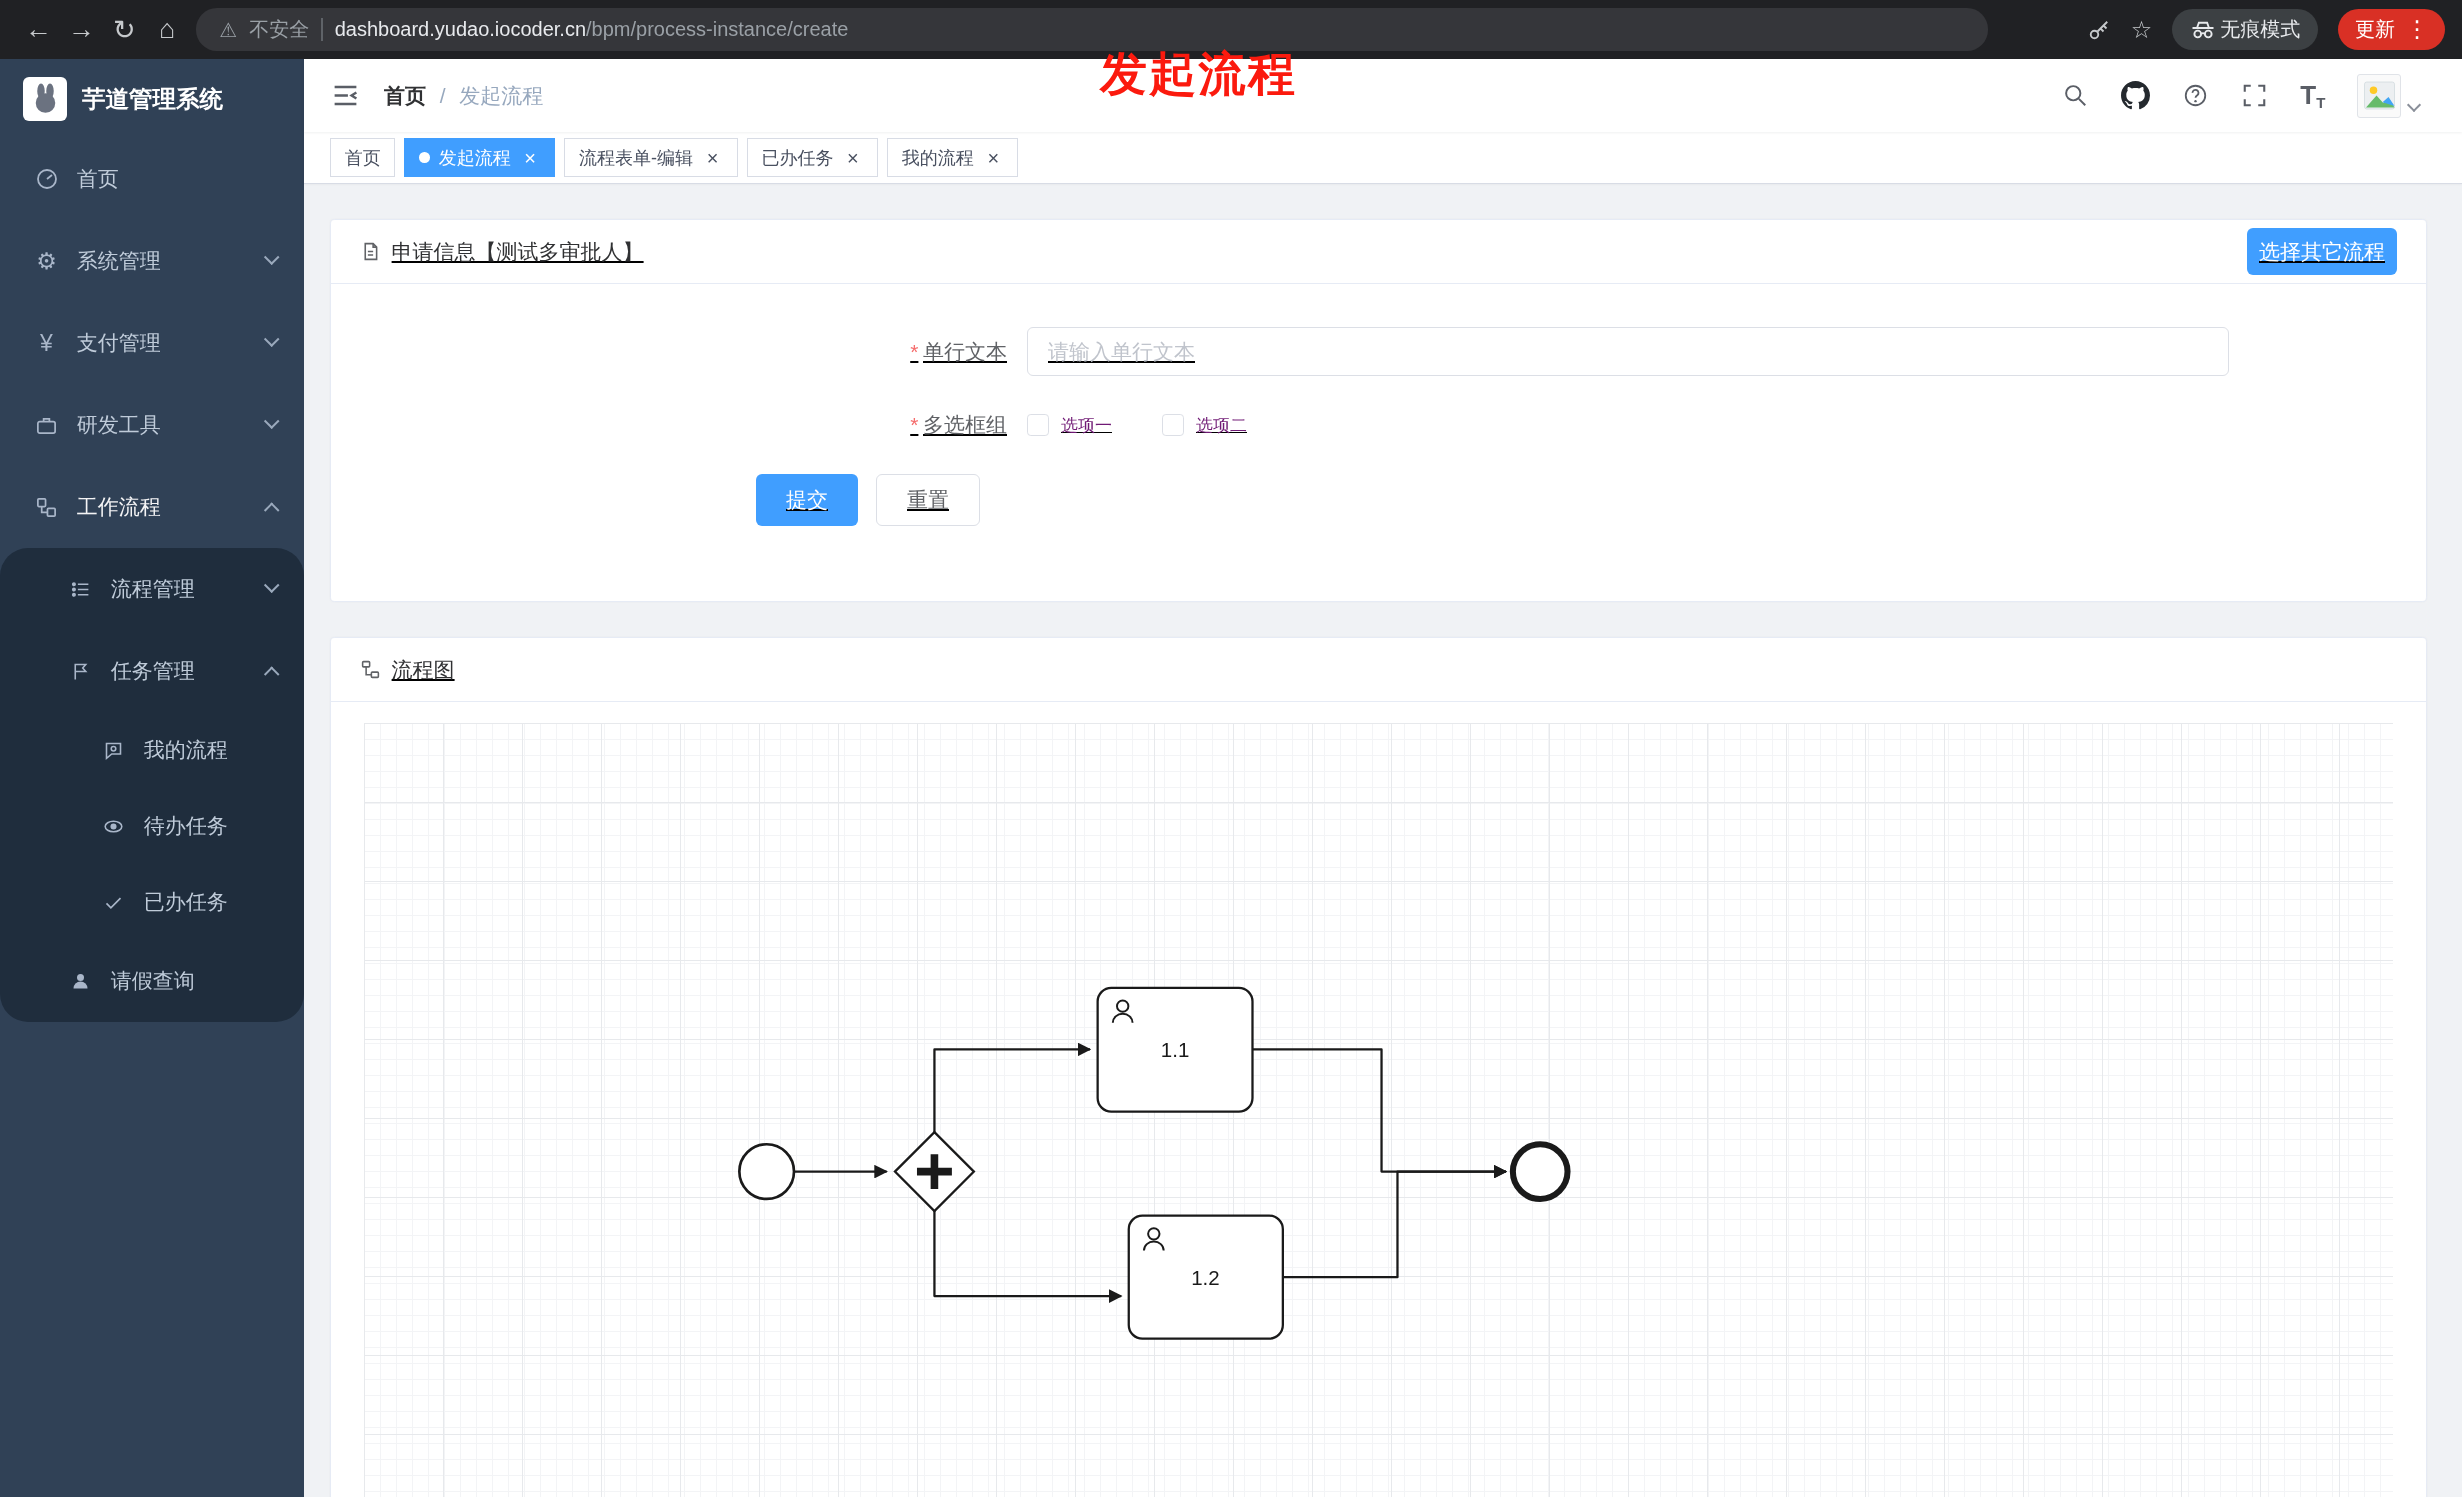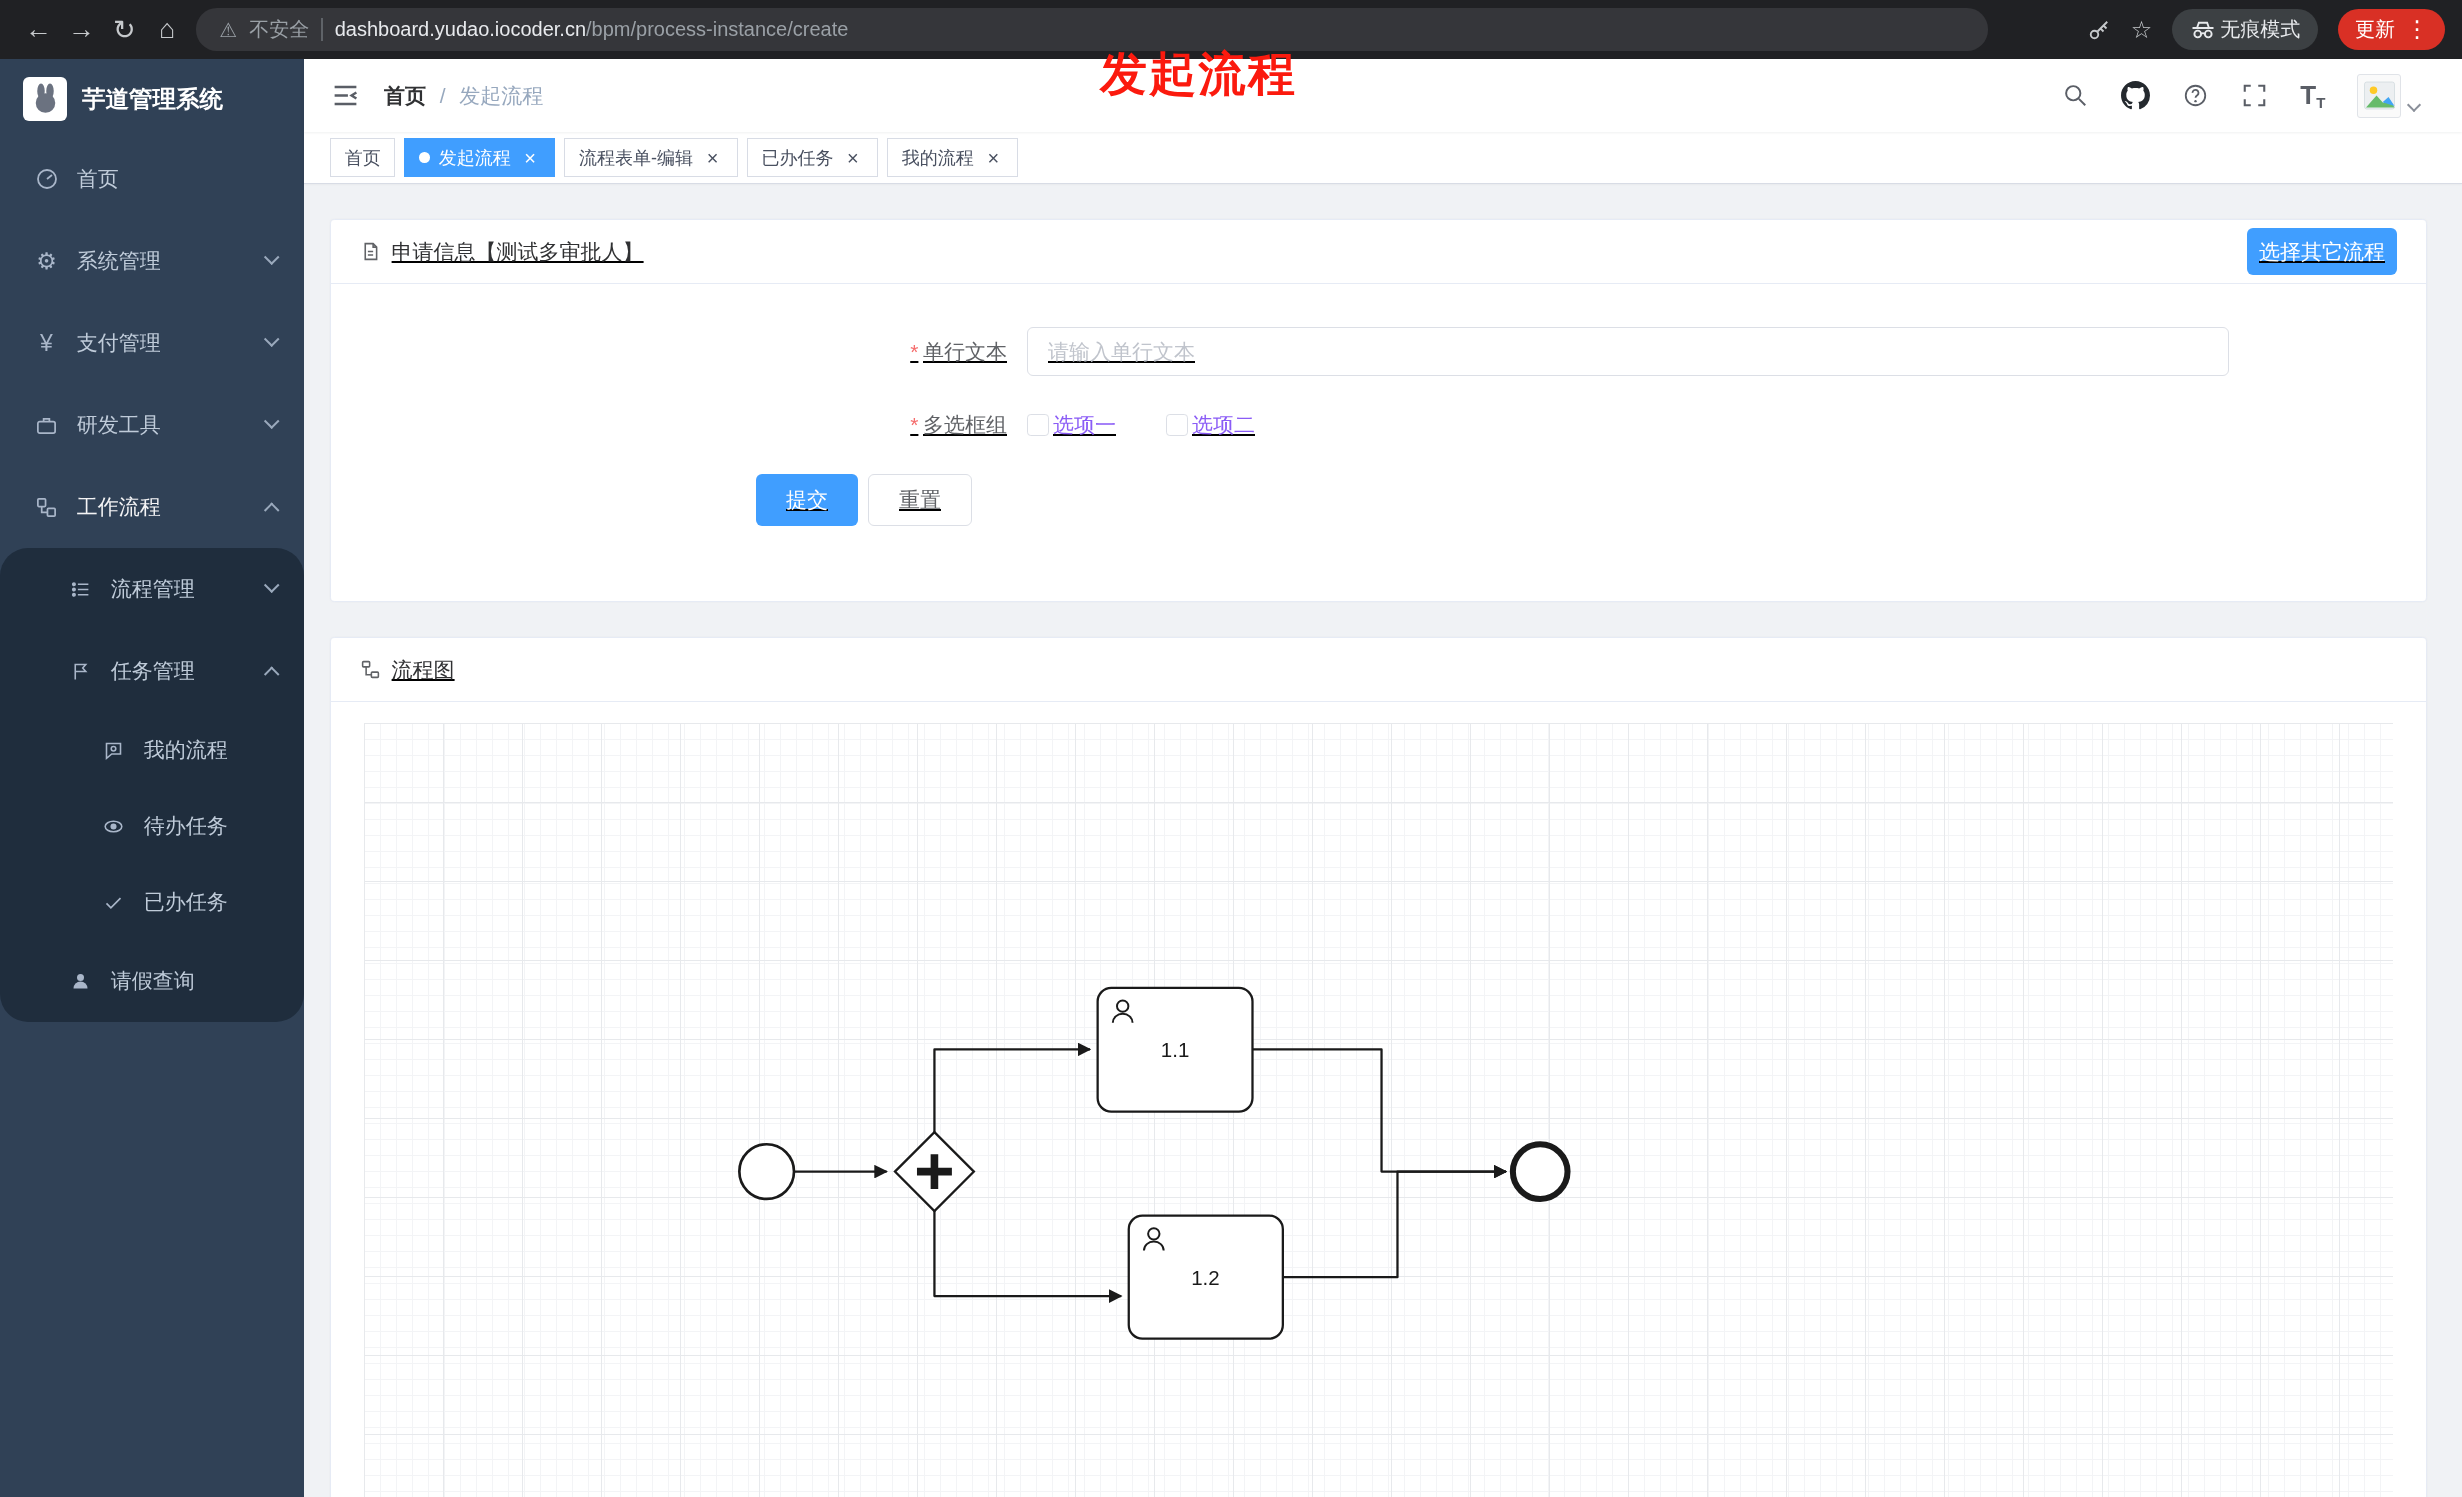--- a/index.html
+++ b/index.html
@@ -77,22 +77,22 @@
   .form-card{height:383px;}
   .form{padding-top:43px;margin-left:425px;}
   .form-row{display:flex;align-items:center;margin-bottom:35px;}
   .form-label{width:251px;text-align:right;font-size:21px;color:#606266;margin-right:20px;flex:0 0 251px;}
   .req{color:#f56c6c;margin-right:4.6px;}
   .text-input{width:1202px;height:49px;border:0.8px solid #dcdfe6;border-radius:6px;padding:0 20px;font-size:21px;color:#606266;outline:none;background:#fff;}
   .text-input::placeholder{color:#c0c4cc;}
   .cb-group{display:flex;align-items:center;cursor:pointer;}
   .cb-group + .cb-group{margin-left:50px;}
   .checkbox{width:22px;height:22px;border:1.5px solid #dcdfe6;border-radius:3.8px;background:#fff;flex:0 0 auto;}
-  .cb-label{font-size:21px;color:#8b5cf6;margin-left:4px;}
-  .btn-row{display:flex;gap:10px;}
+  .cb-label{font-size:17px;color:#701a75;margin-left:12px;}
+  .btn-row{display:flex;gap:18px;}
 
   .diagram-card{margin-top:35px;height:1063px;overflow:hidden;}
   .diagram-body{padding:21px 33px;height:1000px;}
   .canvas{position:relative;width:100%;height:835px;background-color:#fff;
     background-image:
       linear-gradient(to right,#e7e9ec 0.8px,transparent 0.8px),
       linear-gradient(to bottom,#e7e9ec 0.8px,transparent 0.8px),
       linear-gradient(to right,#f3f4f6 0.8px,transparent 0.8px),
       linear-gradient(to bottom,#f3f4f6 0.8px,transparent 0.8px);
     background-size:79px 79px,79px 79px,16px 16px,16px 16px;}

